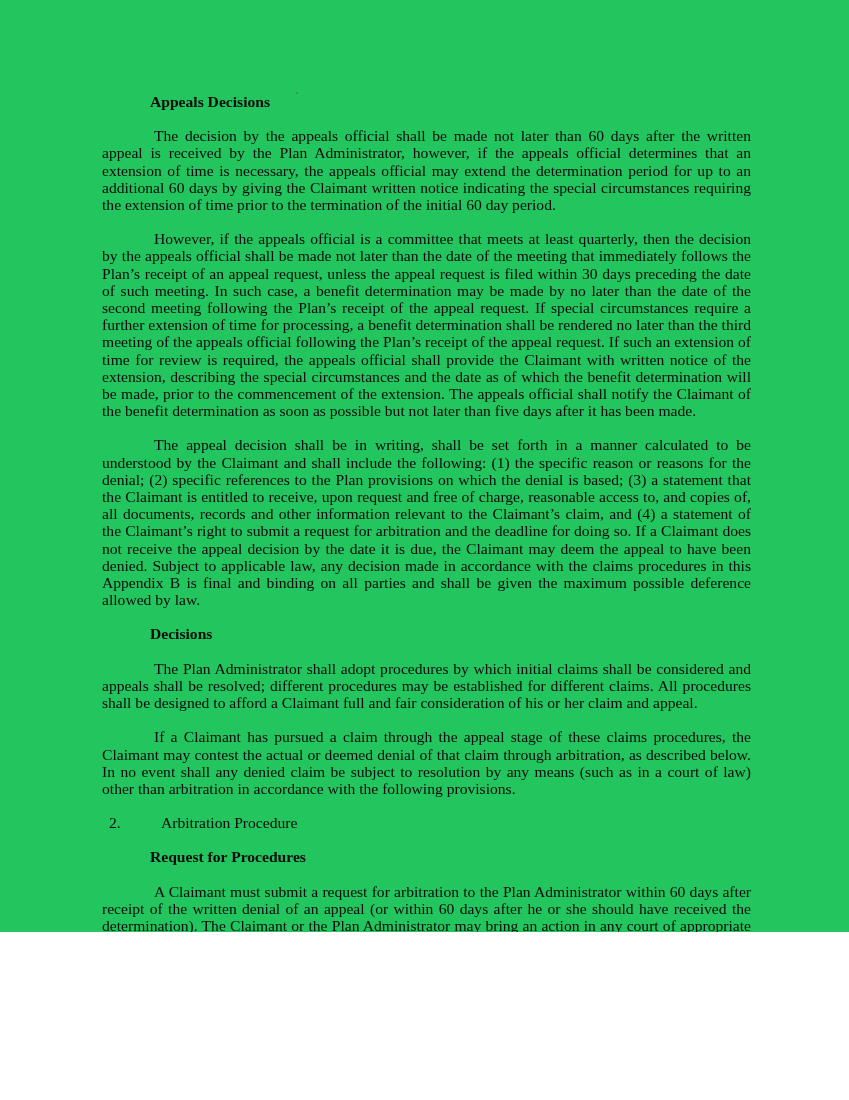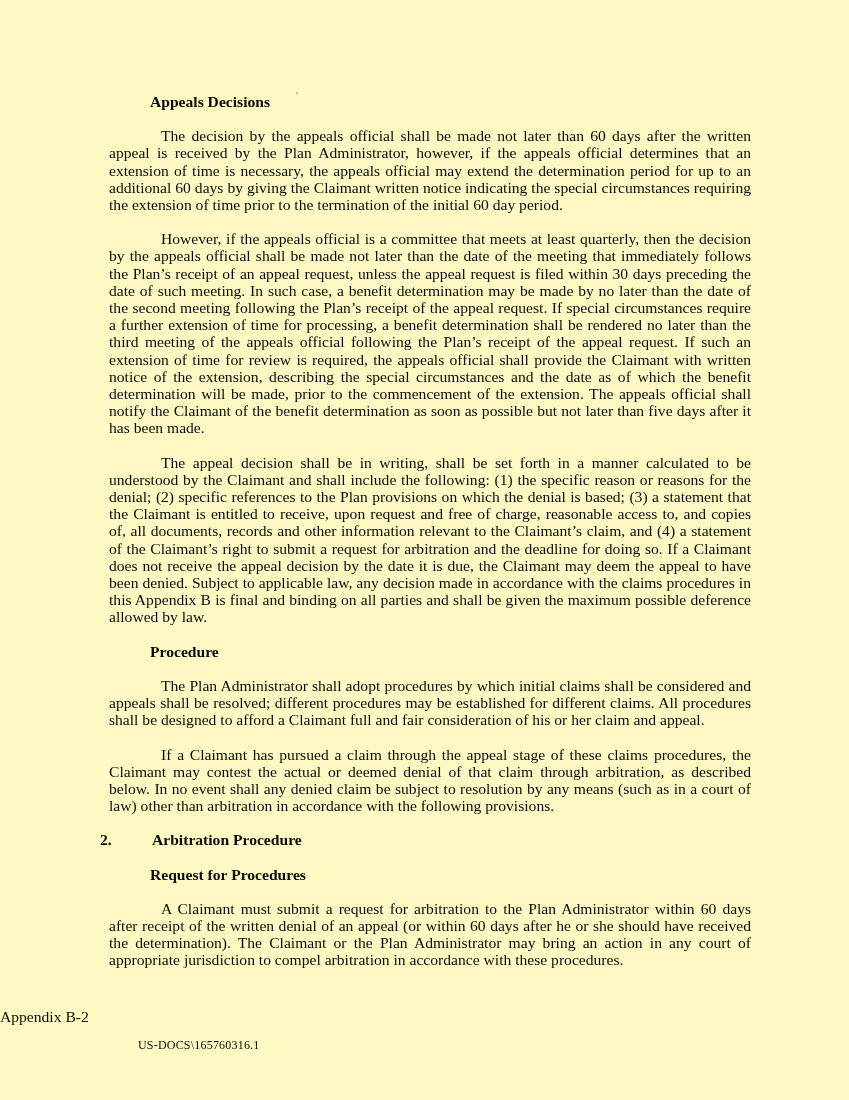--- a/index.html
+++ b/index.html
@@ -3,23 +3,23 @@
 <meta charset="utf-8">
 <style>
   html, body {
     margin: 0;
     padding: 0;
     background: #ffffff;
   }
   .page {
     position: relative;
     width: 849px;
-    height: 1100px;
+    height: 932px;
     margin: 0 auto;
-    background: #fef9c3;
+    background: #22c55e;
     font-family: "Liberation Serif", "DejaVu Serif", serif;
     color: #0b0b0b;
     font-size: 15.6px;
     line-height: 17.2px;
     box-sizing: border-box;
   }
   .content {
     position: absolute;
     left: 98px;
     top: 93px;
@@ -32,27 +32,27 @@
   }
   .stray-mark {
     position: absolute;
     left: 145px;
     top: -5px;
     font-weight: normal;
     font-size: 11px;
     color: #555;
   }
   .para {
-    margin: 0 0 17px 11px;
+    margin: 0 0 17px 4px;
     text-align: justify;
     text-indent: 52px;
   }
   .numbered-heading {
-    font-weight: bold;
-    margin: 0 0 17px 2px;
+    font-weight: normal;
+    margin: 0 0 17px 11px;
   }
   .numbered-heading .num {
     display: inline-block;
     width: 52px;
   }
   .footer-center {
     position: absolute;
     left: 0;
     width: 849px;
     top: 1008px;
@@ -77,21 +77,21 @@
       <span>Appeals Decisions</span>
       <span class="stray-mark">´</span>
     </p>
 
     <p class="para">The decision by the appeals official shall be made not later than 60 days after the written appeal is received by the Plan Administrator, however, if the appeals official determines that an extension of time is necessary, the appeals official may extend the determination period for up to an additional 60 days by giving the Claimant written notice indicating the special circumstances requiring the extension of time prior to the termination of the initial 60 day period.</p>
 
     <p class="para">However, if the appeals official is a committee that meets at least quarterly, then the decision by the appeals official shall be made not later than the date of the meeting that immediately follows the Plan’s receipt of an appeal request, unless the appeal request is filed within 30 days preceding the date of such meeting. In such case, a benefit determination may be made by no later than the date of the second meeting following the Plan’s receipt of the appeal request.  If special circumstances require a further extension of time for processing, a benefit determination shall be rendered no later than the third meeting of the appeals official following the Plan’s receipt of the appeal request.  If such an extension of time for review is required, the appeals official shall provide the Claimant with written notice of the extension, describing the special circumstances and the date as of which the benefit determination will be made, prior to the commencement of the extension. The appeals official shall notify the Claimant of the benefit determination as soon as possible but not later than five days after it has been made.</p>
 
     <p class="para">The appeal decision shall be in writing, shall be set forth in a manner calculated to be understood by the Claimant and shall include the following: (1) the specific reason or reasons for the denial; (2) specific references to the Plan provisions on which the denial is based; (3) a statement that the Claimant is entitled to receive, upon request and free of charge, reasonable access to, and copies of, all documents, records and other information relevant to the Claimant’s claim, and (4) a statement of the Claimant’s right to submit a request for arbitration and the deadline for doing so.  If a Claimant does not receive the appeal decision by the date it is due, the Claimant may deem the appeal to have been denied.  Subject to applicable law, any decision made in accordance with the claims procedures in this Appendix B is final and binding on all parties and shall be given the maximum possible deference allowed by law.</p>
 
-    <p class="heading">Procedure</p>
+    <p class="heading">Decisions</p>
 
     <p class="para">The Plan Administrator shall adopt procedures by which initial claims shall be considered and appeals shall be resolved; different procedures may be established for different claims.  All procedures shall be designed to afford a Claimant full and fair consideration of his or her claim and appeal.</p>
 
 
     <p class="para">If a Claimant has pursued a claim through the appeal stage of these claims procedures, the Claimant may contest the actual or deemed denial of that claim through arbitration, as described below.  In no event shall any denied claim be subject to resolution by any means (such as in a court of law) other than arbitration in accordance with the following provisions.</p>
 
     <p class="numbered-heading">
       <span class="num">2.</span><span>Arbitration Procedure</span>
     </p>
 

